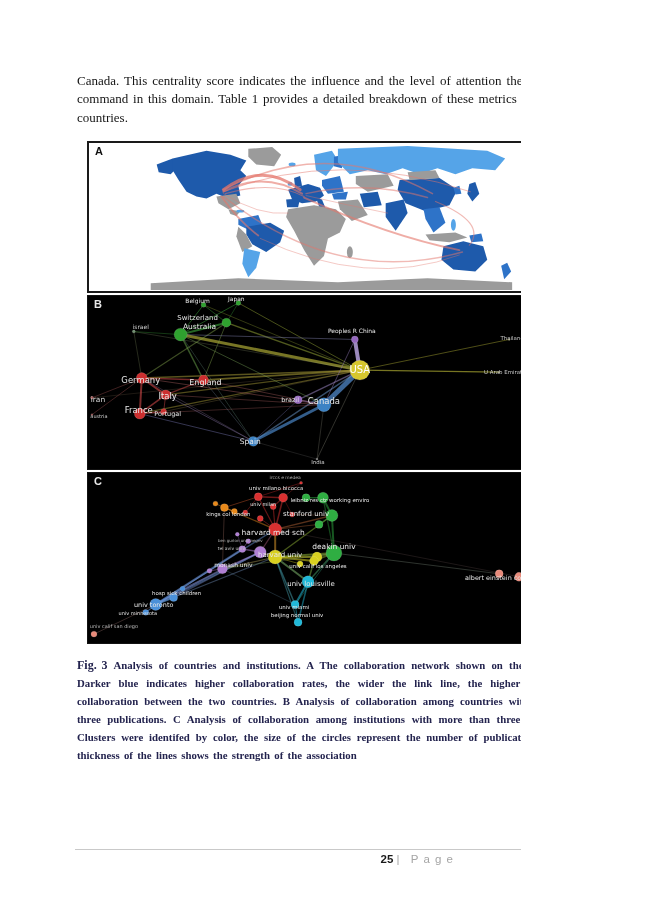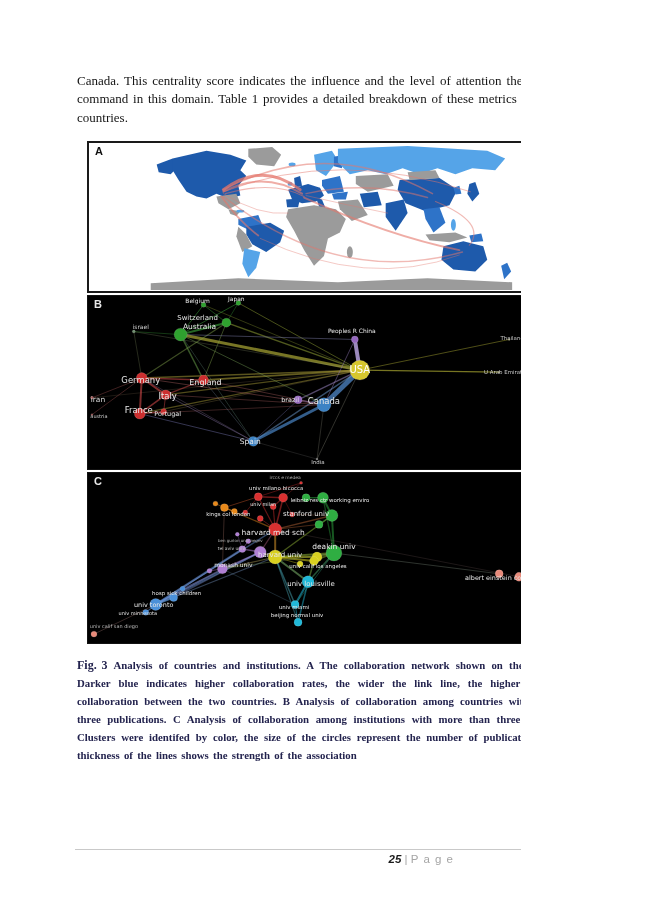--- a/index.html
+++ b/index.html
@@ -18,22 +18,22 @@
   .letter-dark{color:#111;}
   .letter-light{color:#e8e8e8;}
   .caption{position:absolute;left:77px;top:655px;width:509px;text-align:justify;
            color:#23234e;margin:0;}
   .fig-label{font-size:12px;font-weight:bold;}
   .cap-text{font-size:10.8px;font-weight:bold;line-height:1.3;word-spacing:1.6px;}
   .footer-line{position:absolute;left:75px;top:849px;width:511px;height:0;
                border-top:1px solid #c9c9c9;}
   .page-number{position:absolute;right:67px;top:853px;
                font-family:"Liberation Sans",sans-serif;font-size:11.5px;color:#a5a5a5;}
-  .page-number .num{color:#1a1a1a;font-weight:600;font-style:italic;}
-  .page-number .word{letter-spacing:1px;}
+  .page-number .num{color:#1a1a1a;font-weight:600;}
+  .page-number .word{letter-spacing:1px;margin-left:8px;}
 </style>
 </head>
 <body>
 
 <div class="page">
 
   <p class="body-text">Canada. This centrality score indicates the influence and the level of attention these countries command in this domain. Table 1 provides a detailed breakdown of these metrics for different countries.</p>
 
   <figure class="figure-block">
 

